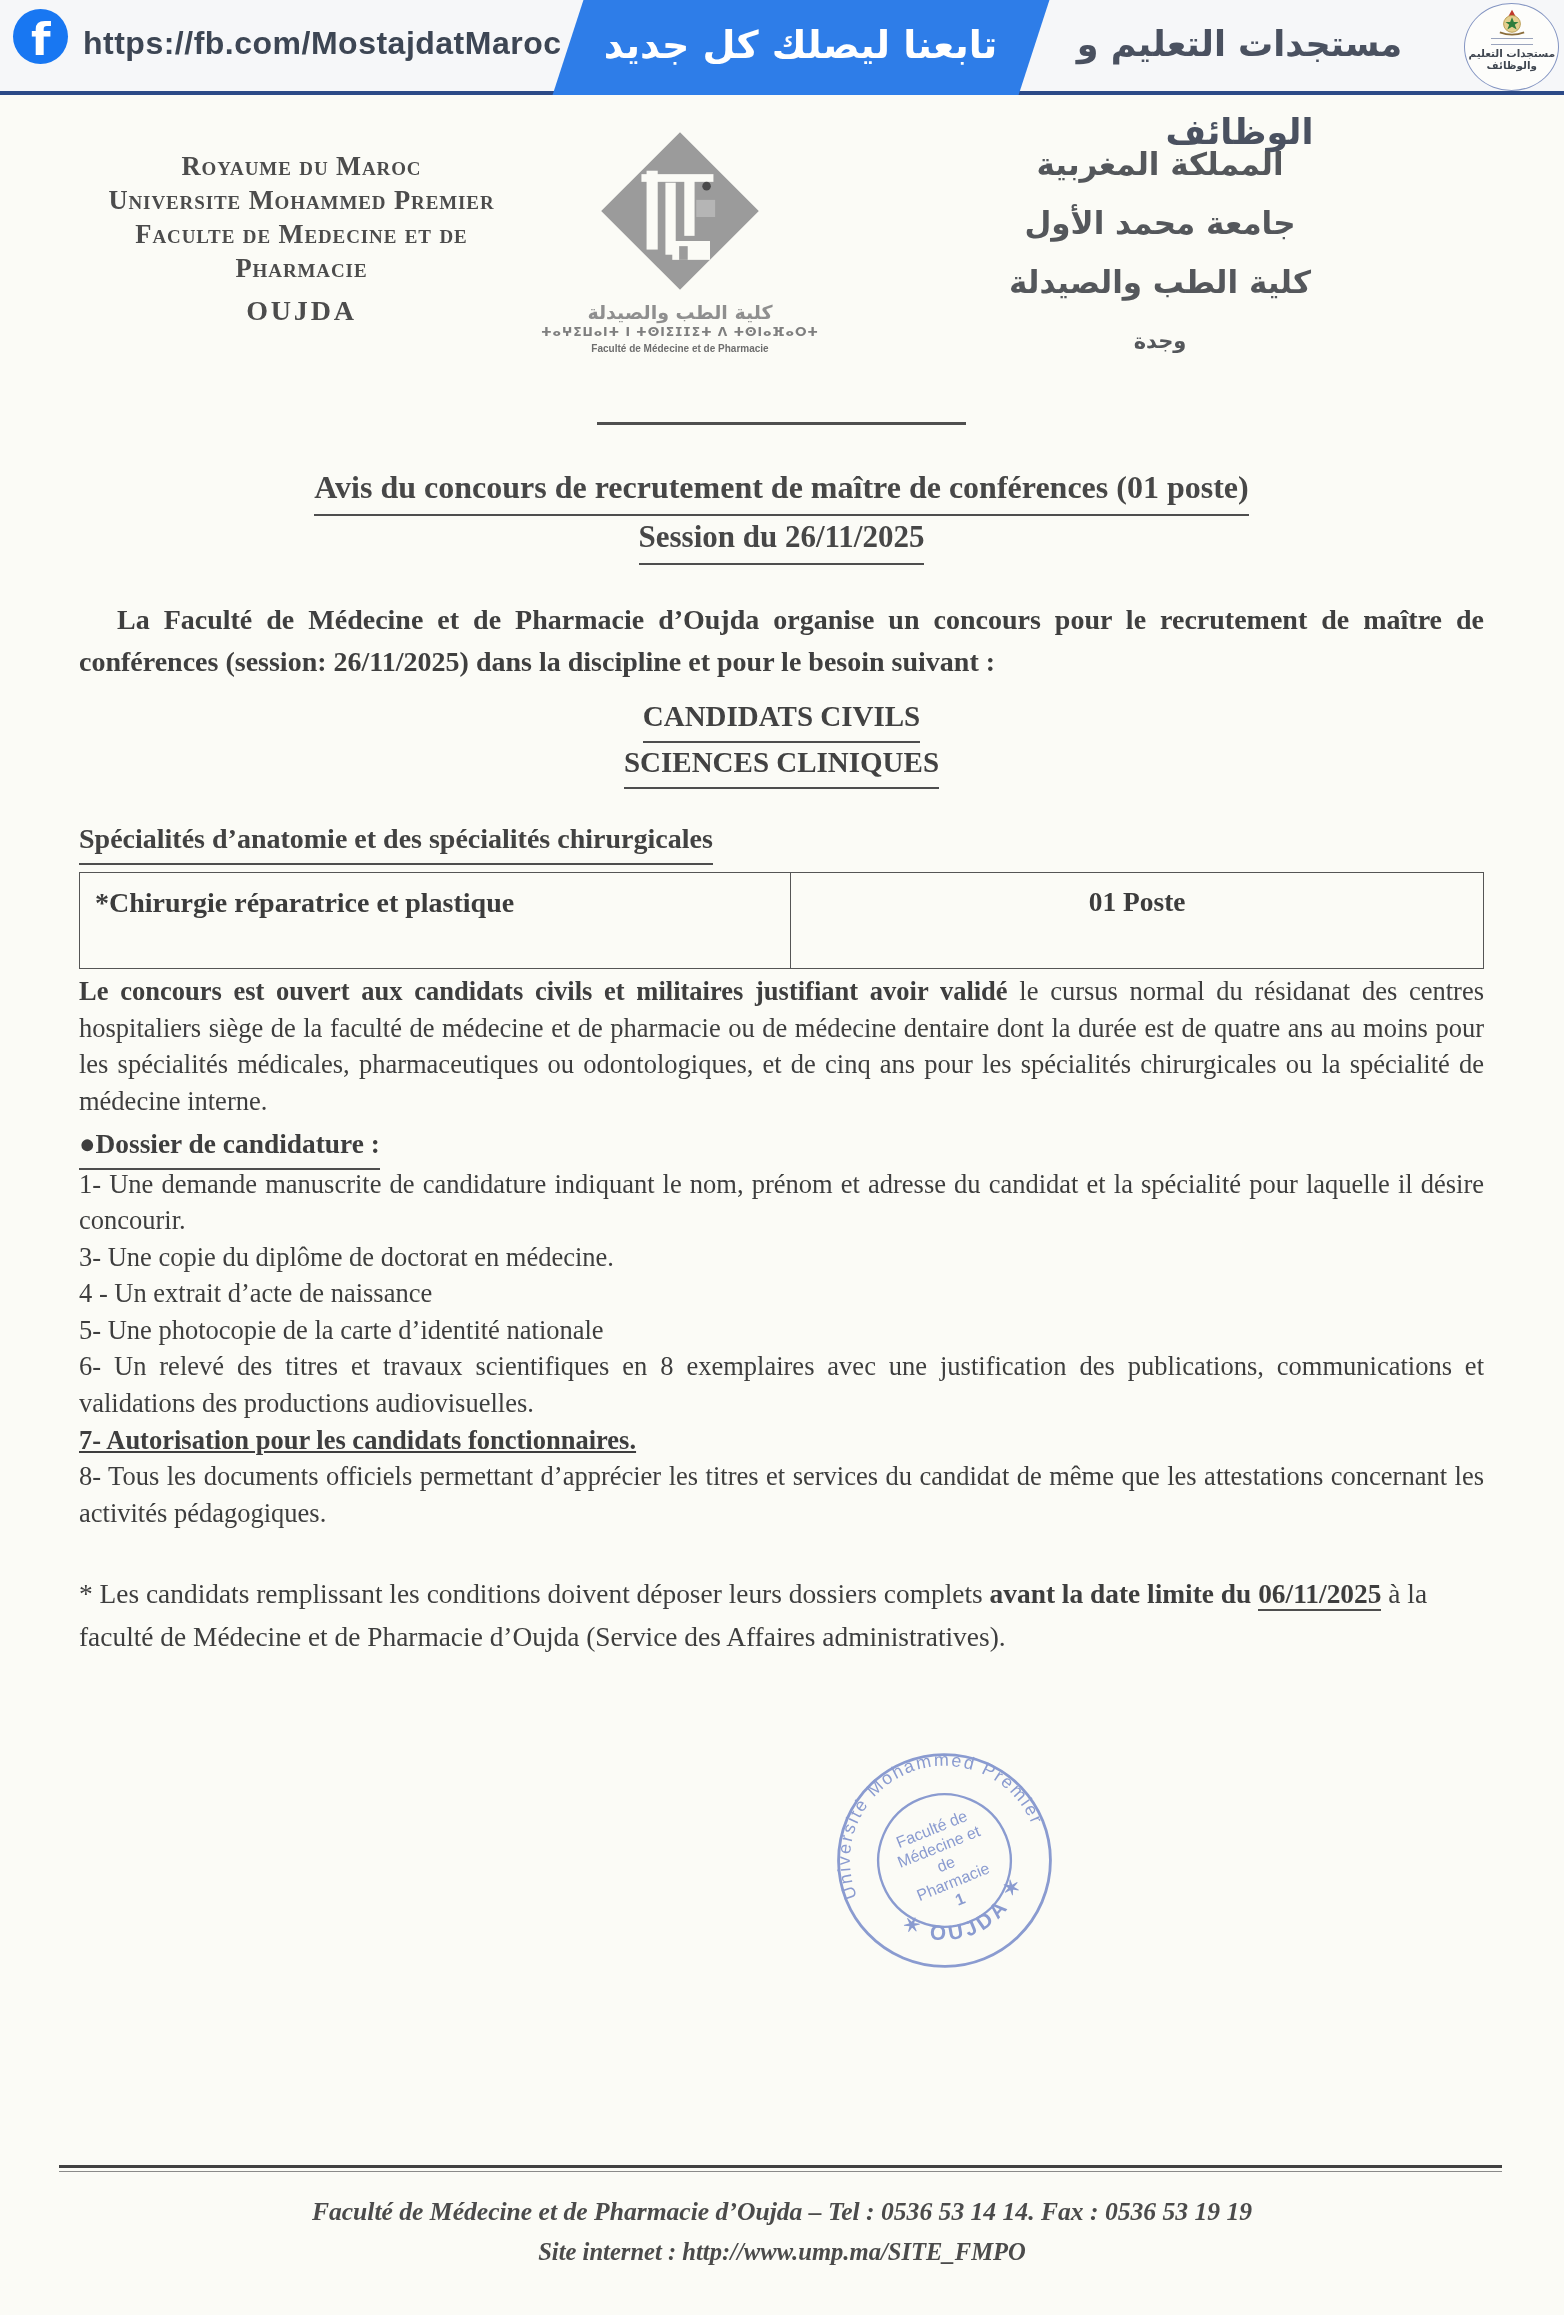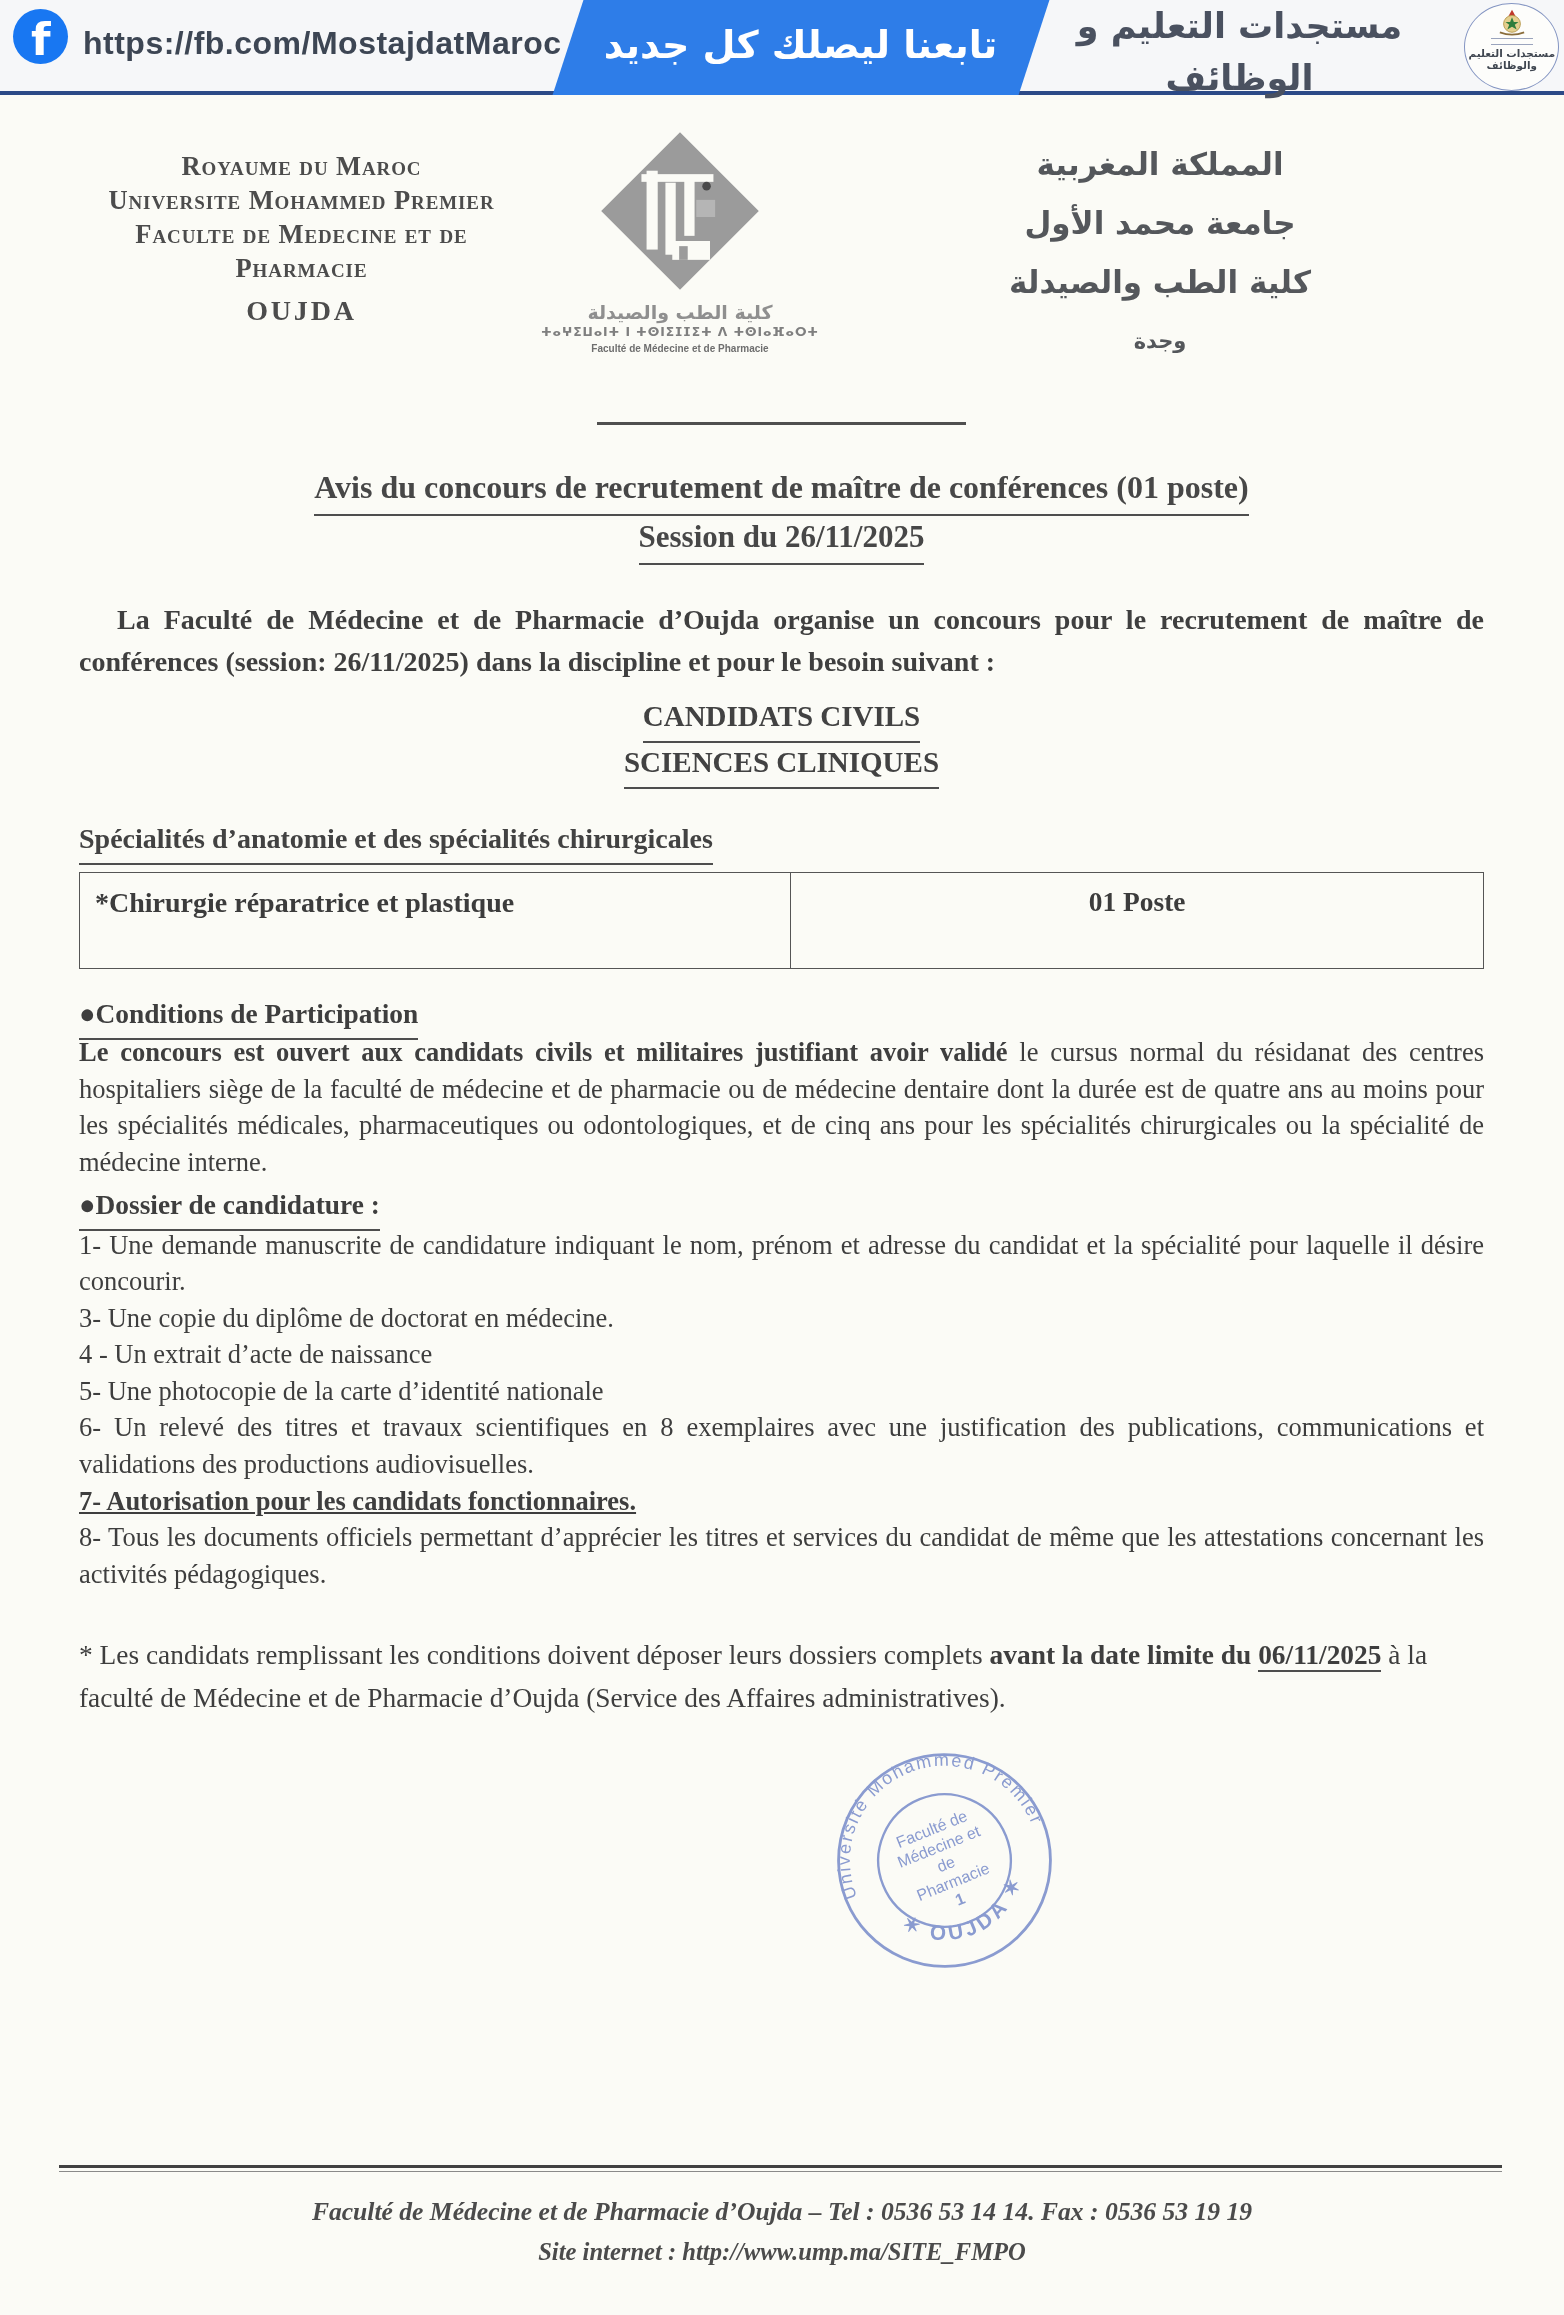--- a/index.html
+++ b/index.html
@@ -18,21 +18,21 @@
                   color:#fff; font-size:45px; line-height:61px; }
   .fb-url { position:absolute; left:83px; top:0; height:95px; line-height:87px;
             font-family:"Liberation Sans",sans-serif; font-weight:bold;
             font-size:32px; color:#3d4654; letter-spacing:0.5px; }
   .ribbon { position:absolute; left:568px; top:0; width:466px; height:95px;
             background:#2e7de8; transform:skewX(-18deg); }
   .ribbon-text { position:absolute; left:577px; top:0; width:447px; height:122px;
             line-height:91px; text-align:center; color:#fff;
             font-family:"DejaVu Sans",sans-serif; font-weight:bold; font-size:38px; }
   .page-name { position:absolute; left:1041px; top:0; width:397px; height:95px;
-            line-height:52px; text-align:center; color:#4a5160;
+            line-height:88px; text-align:center; color:#4a5160;
             font-family:"DejaVu Sans",sans-serif; font-weight:bold; font-size:35px; }
   .badge { position:absolute; right:4.7px; top:2.8px; width:95px; height:88px;
            background:#fdfdfb; border:1.9px solid #8495c2; border-radius:50%;
            display:flex; flex-direction:column; align-items:center; padding-top:4.7px; }
   .badge .squiggle { width:42px; height:6.6px; border-top:0.9px solid #9aa4bd;
            border-bottom:0.9px solid #9aa4bd; margin:1.9px 0; }
   .badge .b-line { font-family:"DejaVu Sans",sans-serif; font-weight:bold;
            font-size:10.4px; color:#3f4650; line-height:12.3px; }
   
   .content { position:absolute; top:121px; left:79px; width:1405px; }
@@ -159,21 +159,20 @@
     <div class="center-caps" style="margin-top:17px;"><span class="u3">CANDIDATS CIVILS</span></div>
     <div class="center-caps"><span class="u3">SCIENCES CLINIQUES</span></div>
 
     <div class="spec-heading"><span class="u3">Spécialités d’anatomie et des spécialités chirurgicales</span></div>
 
     <div class="posts-table">
       <div class="c1">*Chirurgie réparatrice et plastique</div>
       <div class="c2">01 Poste</div>
     </div>
 
-    <div class="sec-heading"><span class="u3">●Conditions de Participation</span></div>
     <p class="body-par cond-para"><span class="b" style="font-weight:bold">Le concours est ouvert aux candidats civils et militaires justifiant avoir validé</span><span> le cursus normal du résidanat des centres hospitaliers siège de la faculté de médecine et de pharmacie ou de médecine dentaire dont la durée est de quatre ans au moins pour les spécialités médicales, pharmaceutiques ou odontologiques, et de cinq ans pour les spécialités chirurgicales ou la spécialité de médecine interne.</span></p>
 
     <div class="sec-heading dossier-heading"><span class="u3">●Dossier de candidature :</span></div>
     <div class="items body-par">
       <div class="item">1- Une demande manuscrite de candidature indiquant le nom, prénom et adresse du candidat et la spécialité pour laquelle il désire concourir.</div>
       <div class="item">3- Une copie du diplôme de doctorat en médecine.</div>
       <div class="item">4 - Un extrait d’acte de naissance</div>
       <div class="item">5- Une photocopie de la carte d’identité nationale</div>
       <div class="item">6- Un relevé des titres et travaux scientifiques en 8 exemplaires avec une justification  des publications, communications et validations des productions audiovisuelles.</div>
       <div class="item bold">7- Autorisation pour les candidats fonctionnaires.</div>

